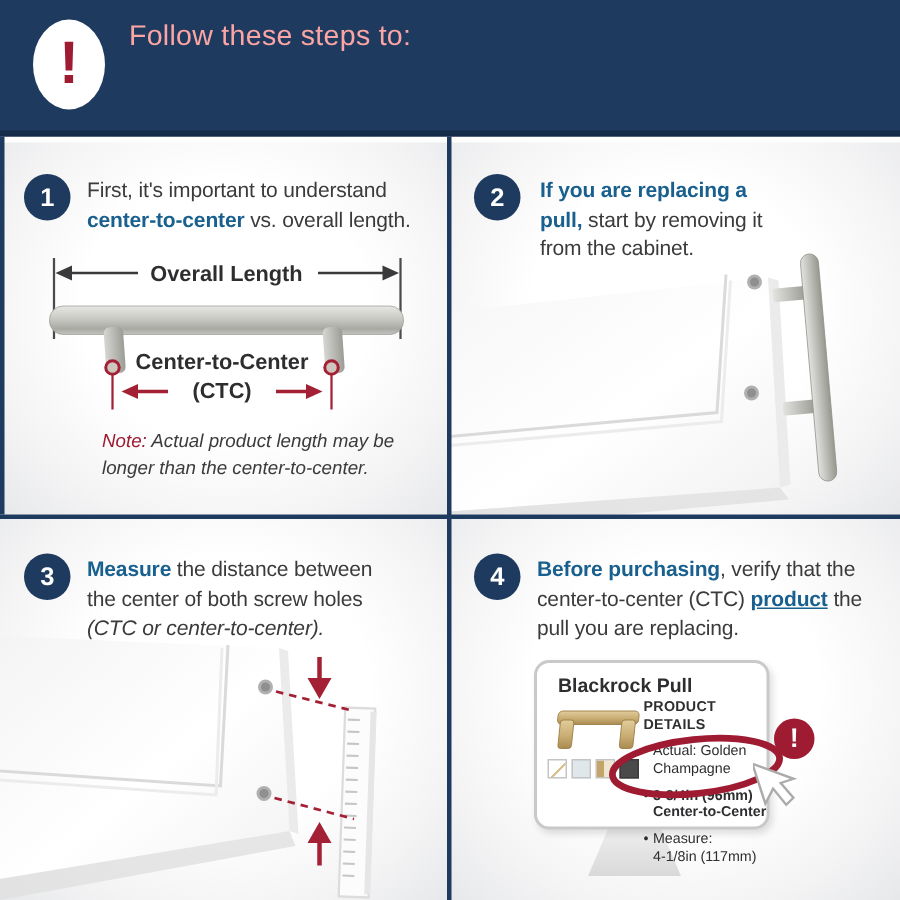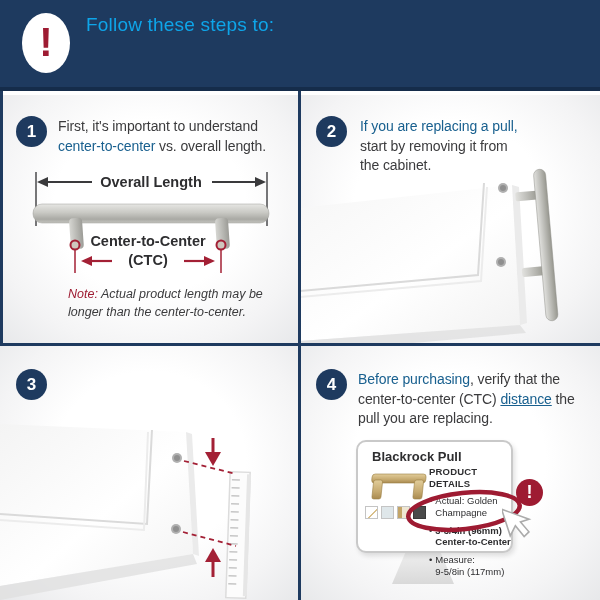--- a/index.html
+++ b/index.html
@@ -5,42 +5,42 @@
   html,body{margin:0;padding:0;background:#ffffff;}
   .stage{position:relative;width:600px;height:600px;overflow:hidden;
          font-family:"Liberation Sans",sans-serif;background:#ffffff;}
 
   
   .header{position:absolute;left:0;top:0;width:600px;height:91px;
           background:#1e3a5f;border-bottom:4px solid #152c4a;box-sizing:border-box;}
   .alert-oval{position:absolute;left:22px;top:13px;width:48px;height:60px;
           background:#ffffff;border-radius:50%;display:flex;align-items:center;justify-content:center;}
   .alert-oval span{color:#9e1b32;font-size:40px;font-weight:900;line-height:1;transform:translateY(-1px);}
-  .header-text{position:absolute;left:86px;top:14px;color:#0ea5e9;}
+  .header-text{position:absolute;left:86px;top:14px;color:#fca5a5;}
   .header-intro{font-size:19px;font-weight:400;margin-bottom:5px;letter-spacing:.2px;}
   .header-title{font-size:28px;font-weight:400;letter-spacing:.2px;white-space:nowrap;}
   .header-title .bold{font-weight:700;}
 
   
   .panel{position:absolute;width:300px;overflow:hidden;
          background:radial-gradient(ellipse at 50% 45%, #ffffff 45%, #f4f4f5 75%, #e7e8ea 100%);}
   #panel1{left:0;top:95px;height:248px;}
   #panel2{left:300px;top:95px;height:248px;}
   #panel3{left:0;top:346px;height:254px;}
   #panel4{left:300px;top:346px;height:254px;}
 
   .divider{position:absolute;background:#1e3a5f;z-index:6;}
   #div-v{left:298px;top:91px;width:3px;height:509px;}
   #div-h{left:0;top:343px;width:600px;height:3px;}
   #div-left{left:0;top:91px;width:3px;height:252px;}
 
   .badge{position:absolute;width:31px;height:31px;border-radius:50%;background:#1e3a5f;
          color:#ffffff;font-size:17px;font-weight:700;display:flex;align-items:center;justify-content:center;}
   .step-text{position:absolute;font-size:14px;line-height:1.4;color:#3b3b3d;letter-spacing:-.1px;}
-  .blue{color:#19608f;font-weight:400;}
+  .blue{color:#19608f;font-weight:700;}
   .blue.u{text-decoration:underline;}
   .it{font-style:italic;}
 
   
   .note{position:absolute;left:68px;top:190px;width:205px;font-size:12.5px;font-style:italic;
         color:#3b3b3d;line-height:1.45;}
   .note .note-label{color:#9e1b32;font-weight:400;}
 
   .illus{position:absolute;left:0;}
 
@@ -164,20 +164,21 @@
         <rect x="220" y="103" width="23" height="9" rx="2" fill="url(#barV2)"></rect>
         <rect x="240" y="6" width="12" height="152" rx="6" fill="url(#barV2)" stroke="#8f8f89" stroke-width=".5"></rect>
       </g>
     </svg>
   </div>
 
   <div class="panel" id="panel3">
     <div class="badge" style="left:16px;top:23px;">
         <span>3</span>
       </div>
+    <p class="step-text" style="left:58px;top:10px;width:205px;"><span class="blue">Measure</span><span> the distance between the center of both screw holes </span><span class="it">(CTC or center-to-center).</span></p>
 
     <svg class="illus" style="top:68px;" width="300" height="190" viewBox="0 0 300 190">
       <defs>
         <linearGradient id="doorGrad3" x1="0" y1="0" x2="1" y2="1">
           <stop offset="0" stop-color="#f4f4f4"></stop>
             <stop offset=".55" stop-color="#ffffff"></stop>
             <stop offset="1" stop-color="#f2f2f2"></stop>
         </linearGradient>
       </defs>
       <polygon points="0,10 186,18 193,140 0,172" fill="url(#doorGrad3)"></polygon>
@@ -217,21 +218,21 @@
       <polygon points="205,38 221,38 213,52" fill="#a32035"></polygon>
       <polygon points="205,148 221,148 213,134" fill="#a32035"></polygon>
       <line x1="213" y1="148" x2="213" y2="163" stroke="#a32035" stroke-width="3"></line>
     </svg>
   </div>
 
   <div class="panel" id="panel4">
     <div class="badge" style="left:16px;top:23px;">
         <span>4</span>
       </div>
-    <p class="step-text" style="left:58px;top:10px;width:218px;"><span class="blue">Before purchasing</span><span>, verify that the center-to-center (CTC) </span><span class="blue u">distance</span><span> the pull you are replacing.</span></p>
+    <p class="step-text" style="left:58px;top:10px;width:218px;"><span class="blue">Before purchasing</span><span>, verify that the center-to-center (CTC) </span><span class="blue u">product</span><span> the pull you are replacing.</span></p>
 
     <div class="stand"></div>
     <div class="screen">
       <div class="card-title">Blackrock Pull</div>
       <svg class="gold-pull" width="64" height="36" viewBox="0 0 64 36">
         <defs>
           <linearGradient id="goldG" x1="0" y1="0" x2="0" y2="1">
             <stop offset="0" stop-color="#e2cd9a"></stop>
               <stop offset=".6" stop-color="#c6aa70"></stop>
               <stop offset="1" stop-color="#a98a50"></stop>
@@ -254,21 +255,21 @@
         <div class="bullet">
             <span class="mark">•</span>
             <span><span>Actual: Golden</span><br><span>Champagne</span></span>
           </div>
         <div class="bullet hl">
             <span class="mark">•</span>
             <span><span>3-3/4in (96mm)</span><br><span>Center-to-Center</span></span>
           </div>
         <div class="bullet">
             <span class="mark">•</span>
-            <span><span>Measure:</span><br><span>9-5/8in (117mm)</span></span>
+            <span><span>Measure:</span><br><span>4-1/8in (117mm)</span></span>
           </div>
       </div>
     </div>
 
     <svg class="ellipse-svg" width="122" height="46" viewBox="0 0 122 46">
       <ellipse cx="60" cy="23" rx="56" ry="18" fill="none" stroke="#9e1b32" stroke-width="4.5" transform="rotate(-6 60 23)"></ellipse>
     </svg>
     <div class="alert-badge">
         <span>!</span>
       </div>

